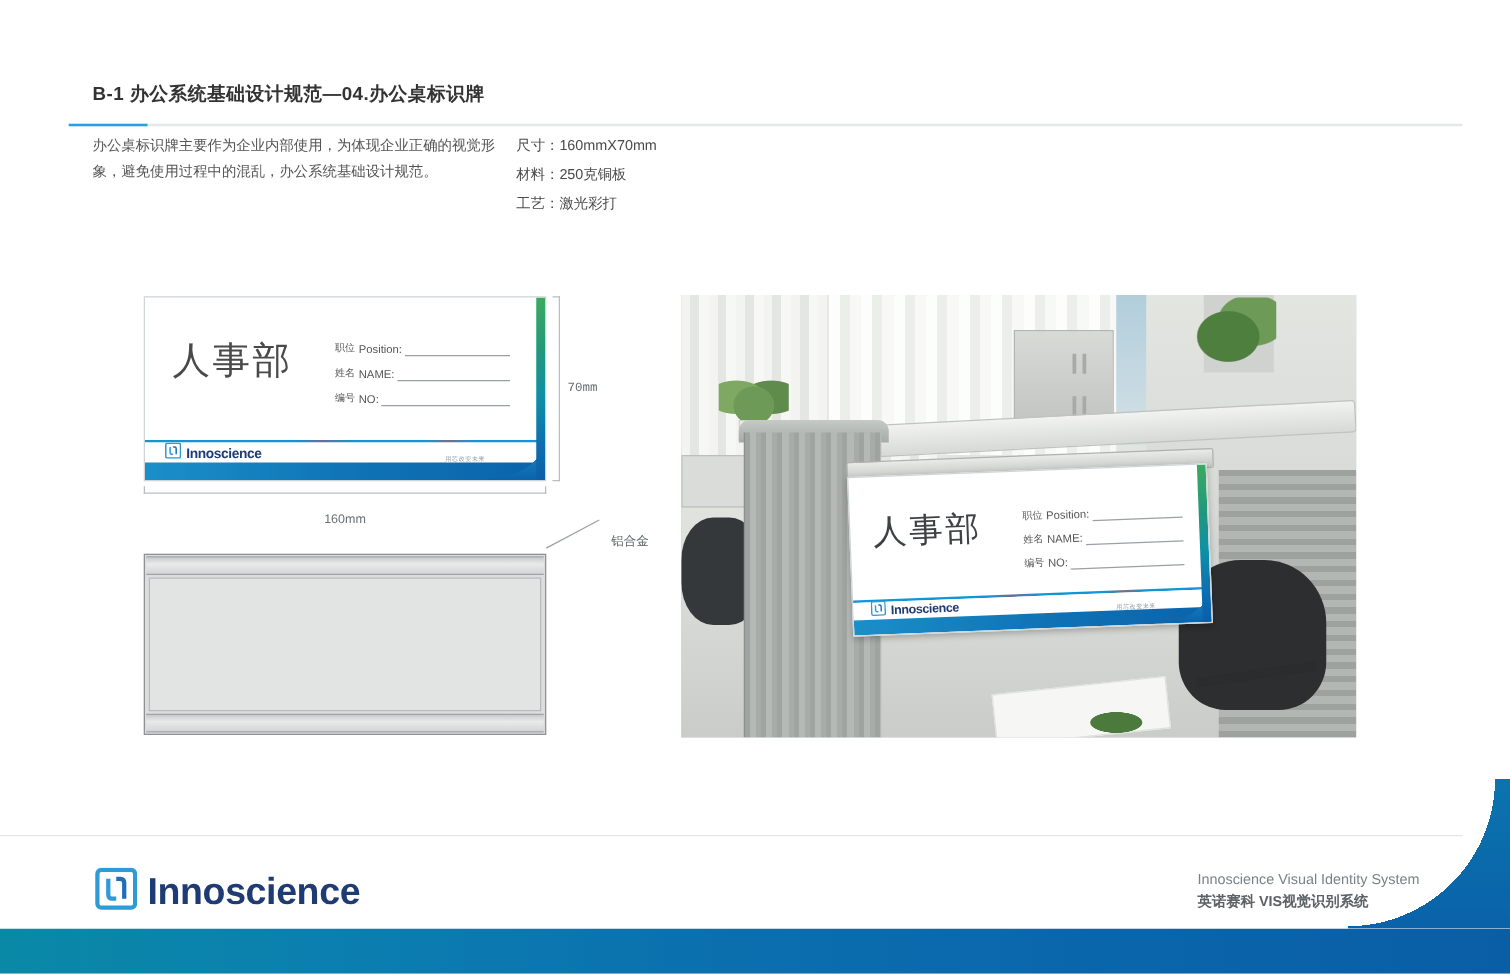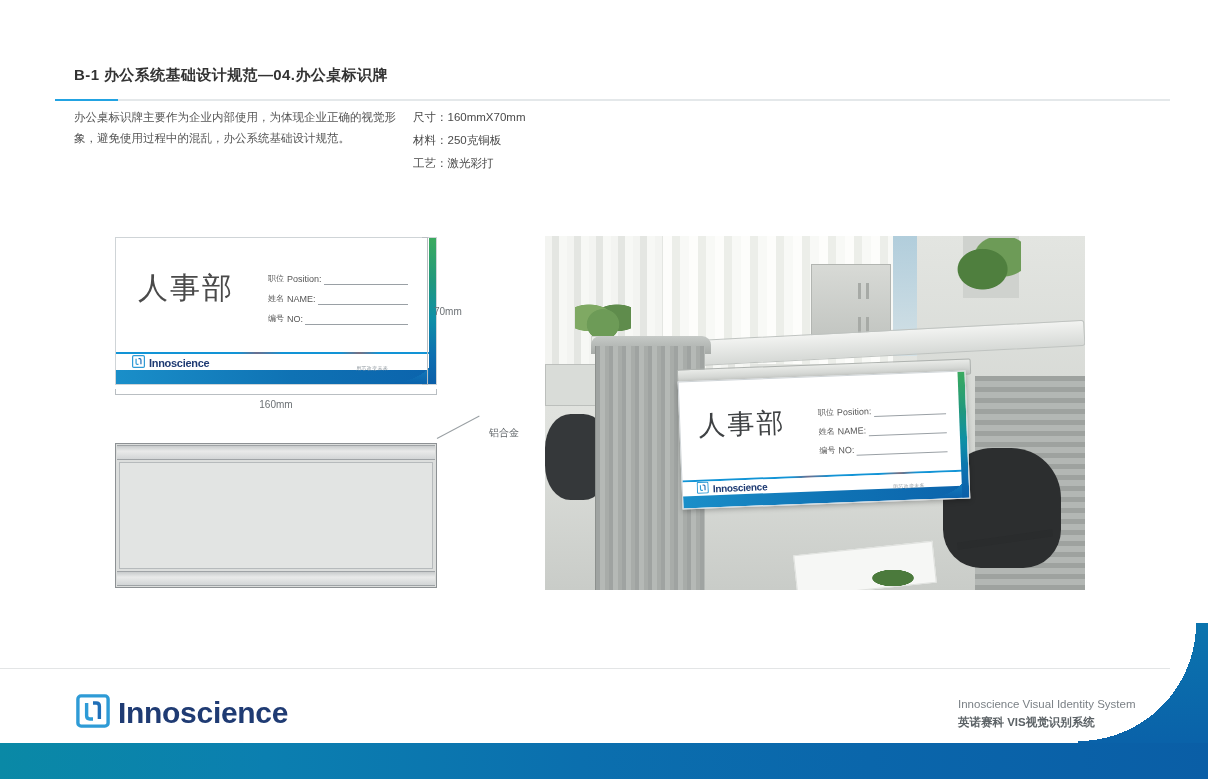--- a/index.html
+++ b/index.html
@@ -101,22 +101,22 @@
   }
 
   
   .mk{ display:inline-block; vertical-align:middle; }
   .logo-row{ display:flex; align-items:center; gap:4px; }
   .logo-word{ font-weight:700; letter-spacing:-0.3px; color:#1f3b73; }
 
   
   .dim-h{ position:absolute; left:115px; top:389px; width:322px; }
   .dim-h .bar{ position:relative; height:6px; border-left:1px solid #b9bec2; border-right:1px solid #b9bec2; border-bottom:1px solid #b9bec2; }
-  .dim-h .lbl{ text-align:center; font-size:10px; color:#6b7074; margin-top:4px; }
-  .dim-v{ position:absolute; left:422px; top:237px; height:148px; display:flex; align-items:center; }
+  .dim-h .lbl{ text-align:center; font-size:10px; color:#6b7074; margin-top:15px; }
+  .dim-v{ position:absolute; left:442px; top:237px; height:148px; display:flex; align-items:center;font-family:Liberation Mono, monospace; }
   .dim-v .bar{ width:6px; height:148px; border-top:1px solid #b9bec2; border-bottom:1px solid #b9bec2; border-right:1px solid #b9bec2; }
   .dim-v .lbl{ font-size:10px; color:#6b7074; margin-left:6px; }
 
   
   .alu{
     position:absolute; left:115px; top:443px; width:322px; height:145px;
     background:#dcdedd; border:1px solid #8d9194;
   }
   .alu .rail{
     position:absolute; left:1px; right:1px; height:15px;

